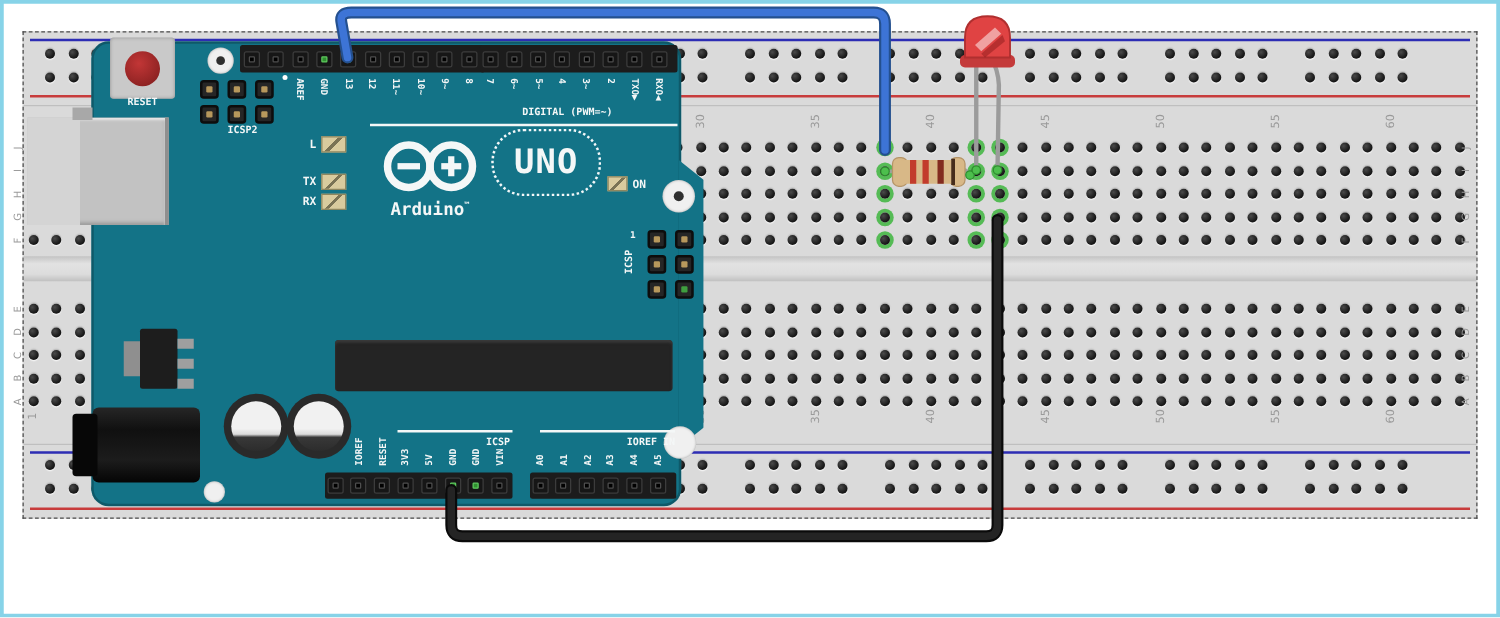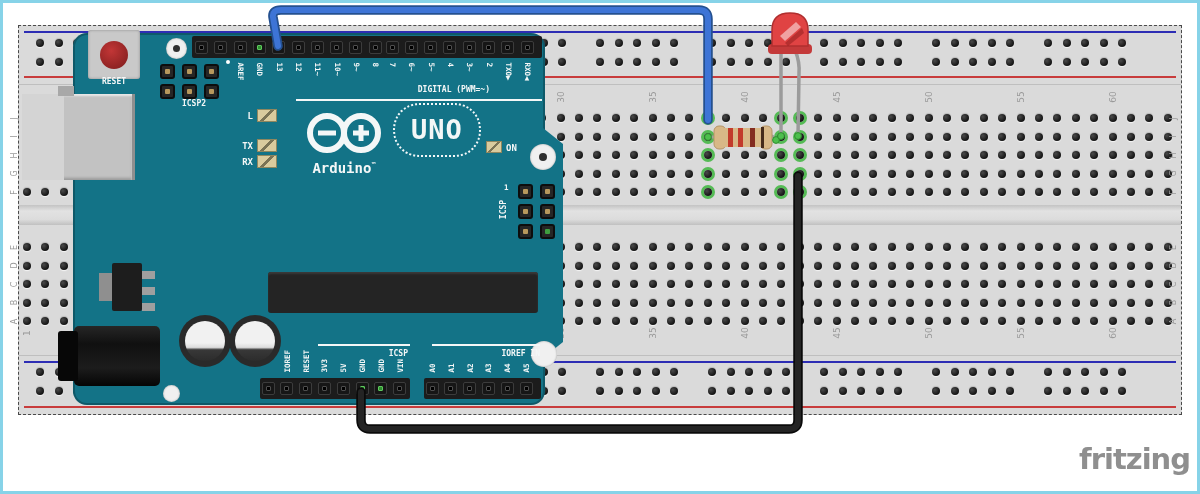--- a/index.html
+++ b/index.html
@@ -1131,15 +1131,14 @@
       <path d="M278 46 L273 17 Q272 10 281 10 L699 10 Q708 10 708 19 L708 120" stroke="#24508f" stroke-width="9.5" fill="none" stroke-linecap="round" stroke-linejoin="round"></path>
       <path d="M278 46 L273 17 Q272 10 281 10 L699 10 Q708 10 708 19 L708 120" stroke-width="6" fill="none" stroke-linecap="round" stroke-linejoin="round" stroke="#3d74d6"></path>
     </g>
 
     <g>
       <path d="M361 392 L361 420 Q361 429 370 429 L789 429 Q798 429 798 420 L798 176" stroke="#0a0a0a" stroke-width="9.5" fill="none" stroke-linecap="round" stroke-linejoin="round"></path>
       <path d="M361 392 L361 420 Q361 429 370 429 L789 429 Q798 429 798 420 L798 176" stroke-width="6" fill="none" stroke-linecap="round" stroke-linejoin="round" stroke="#242424"></path>
     </g>
   </svg>
 
-  <div class="fritzing" style="color: rgb(143, 143, 143);">fritzing</div>
   <div class="frame"></div>
 </div>
 
 </body></html>

